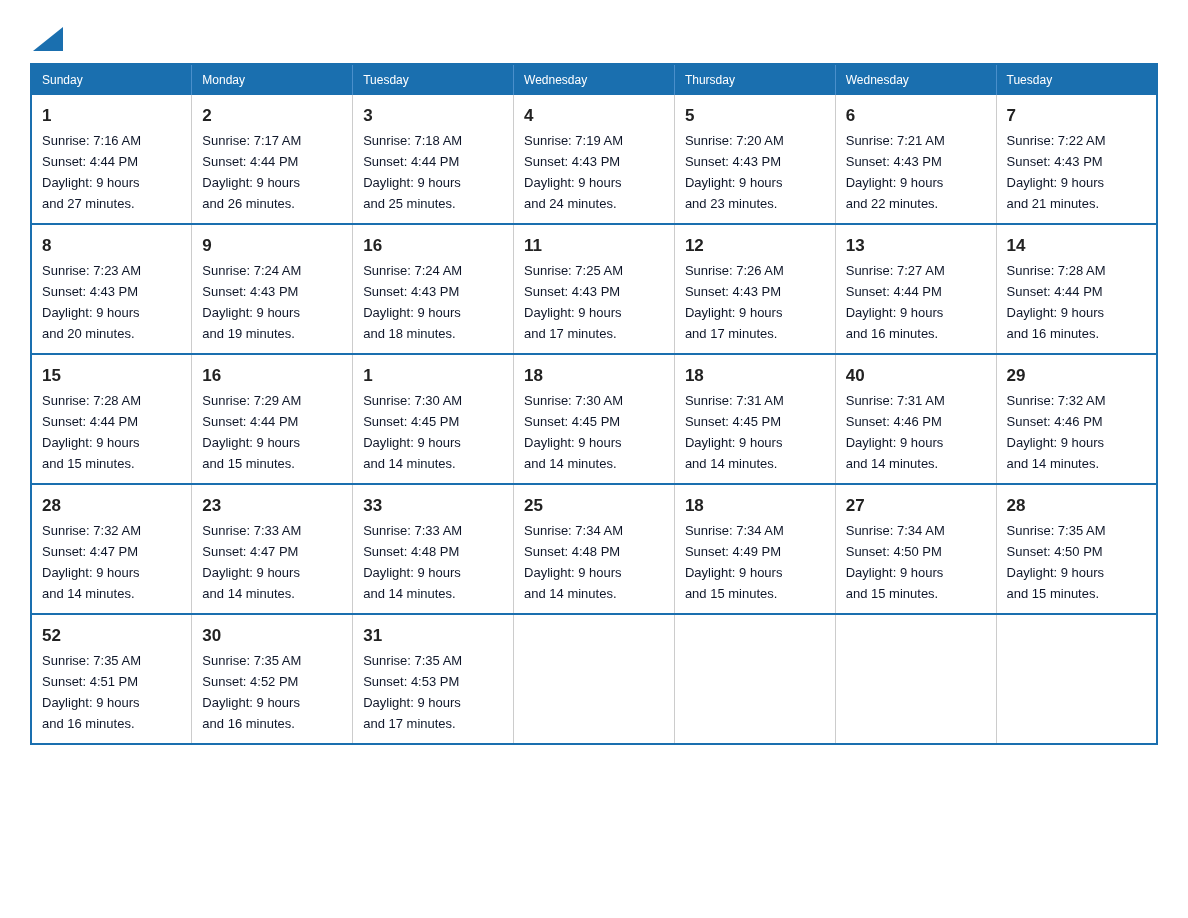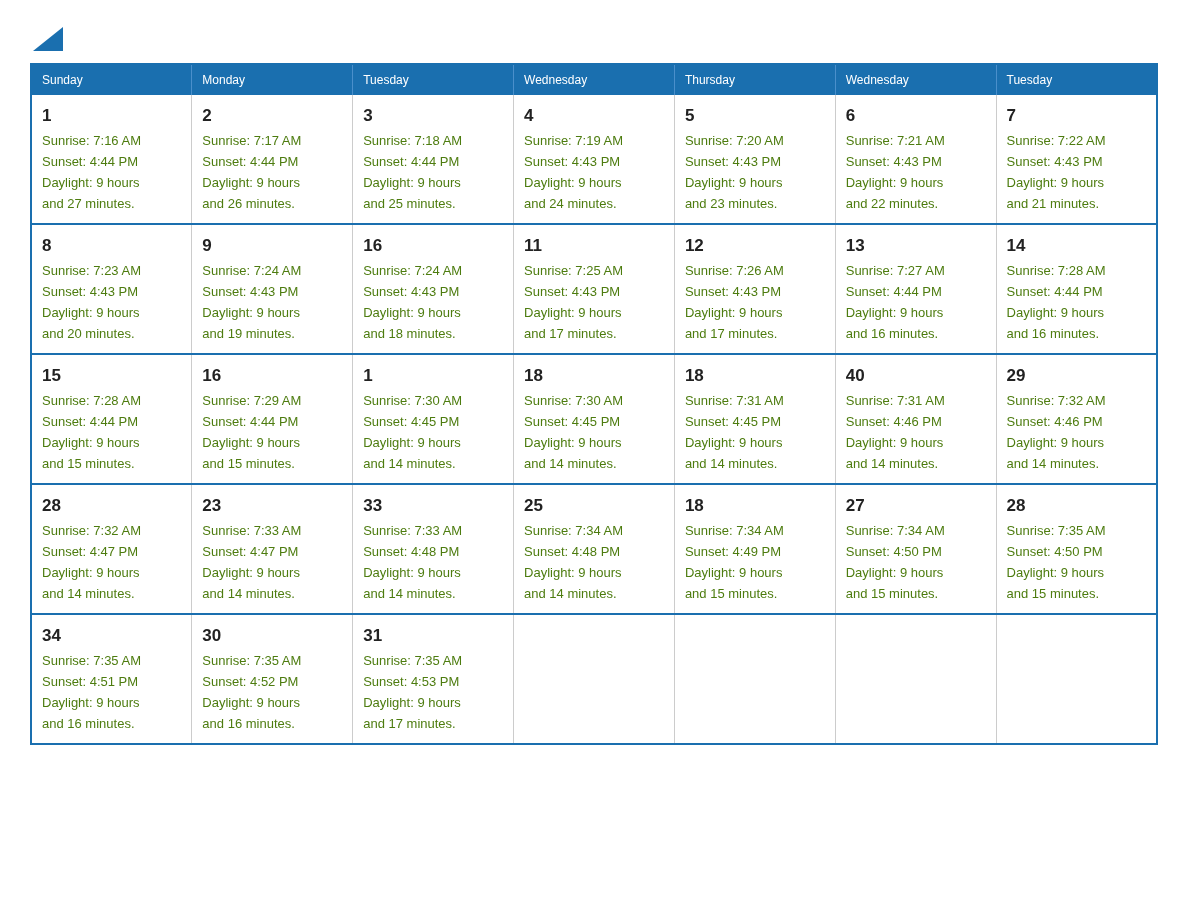--- a/index.html
+++ b/index.html
@@ -84,21 +84,21 @@
       border-bottom: none;
     }
     .day-number {
       font-size: 17px;
       font-weight: bold;
       color: #222;
       display: block;
       margin-bottom: 2px;
     }
     .day-info {
-      color: #4d7c0f;
+      color: #0f172a;
       font-size: 13px;
     }
     .empty-cell {
       background: #fff;
     }
   </style>
 </head>
 <body>
 
 <div class="header">
@@ -245,21 +245,21 @@
         <span class="day-number">27</span>
         <span class="day-info">Sunrise: 7:34 AM<br>Sunset: 4:50 PM<br>Daylight: 9 hours<br>and 15 minutes.</span>
       </td>
         <td>
         <span class="day-number">28</span>
         <span class="day-info">Sunrise: 7:35 AM<br>Sunset: 4:50 PM<br>Daylight: 9 hours<br>and 15 minutes.</span>
       </td>
       </tr>
       <tr>
         <td>
-        <span class="day-number">34</span>
+        <span class="day-number">52</span>
         <span class="day-info">Sunrise: 7:35 AM<br>Sunset: 4:51 PM<br>Daylight: 9 hours<br>and 16 minutes.</span>
       </td>
         <td>
         <span class="day-number">30</span>
         <span class="day-info">Sunrise: 7:35 AM<br>Sunset: 4:52 PM<br>Daylight: 9 hours<br>and 16 minutes.</span>
       </td>
         <td>
         <span class="day-number">31</span>
         <span class="day-info">Sunrise: 7:35 AM<br>Sunset: 4:53 PM<br>Daylight: 9 hours<br>and 17 minutes.</span>
       </td>

